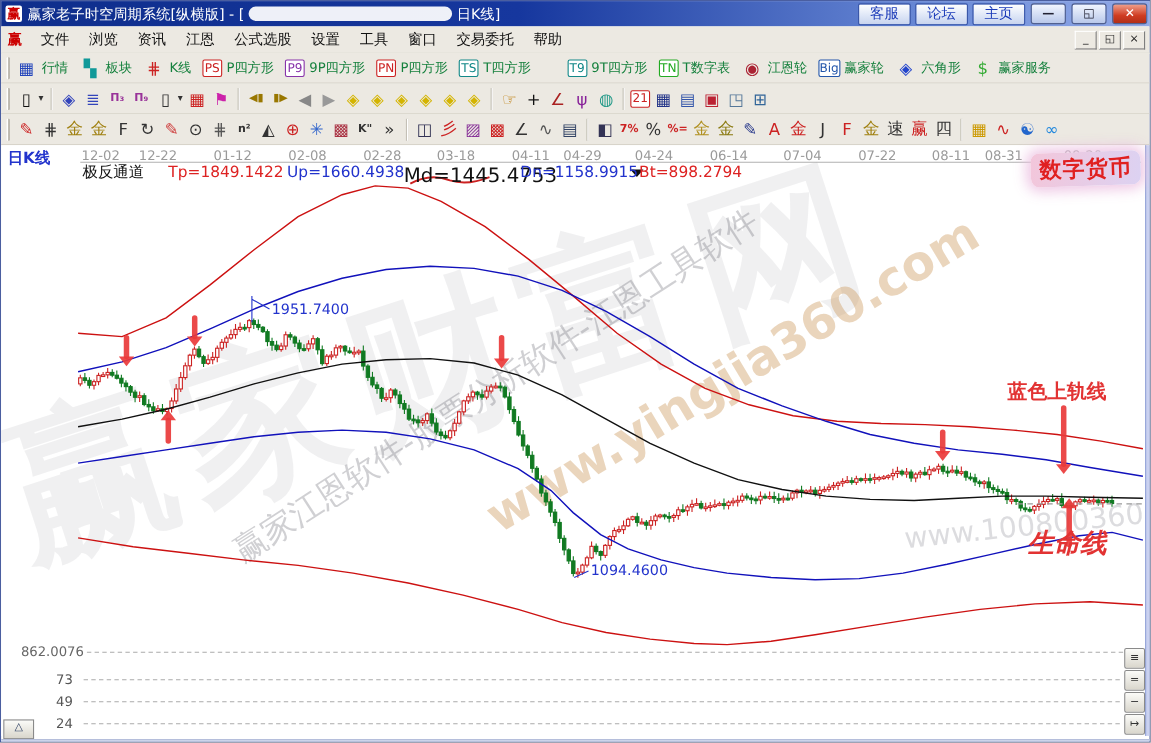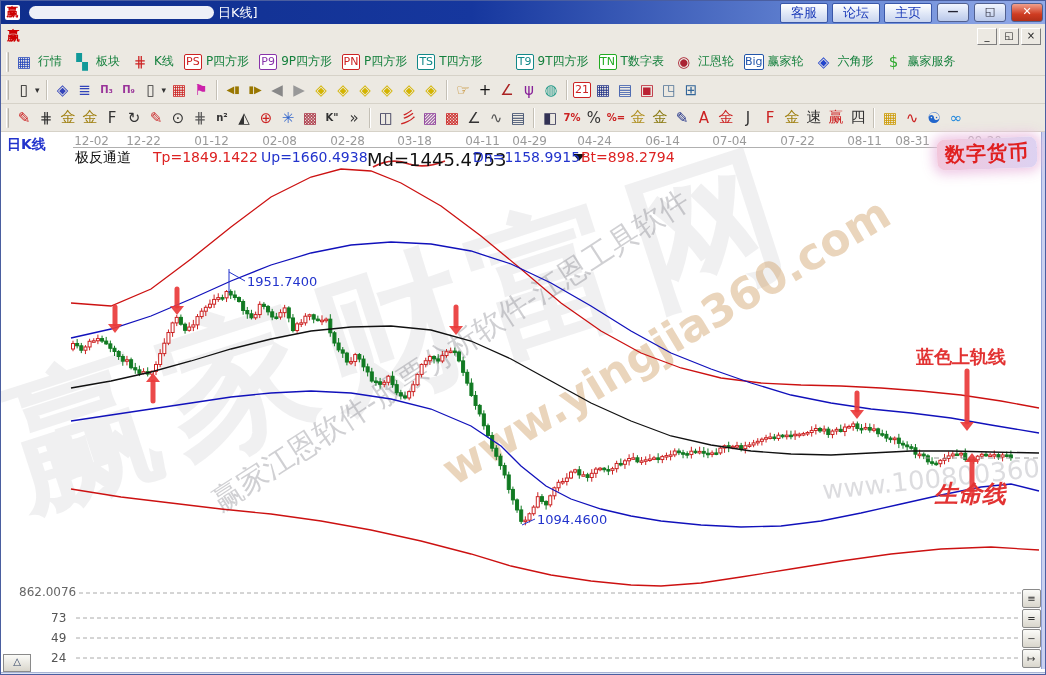--- a/index.html
+++ b/index.html
@@ -43,34 +43,36 @@
   #btn-expand{position:absolute;left:2px;top:653px;width:26px;height:16px;background:linear-gradient(#fbfbf8,#d9d6cc);border:1px solid #8a8a8a;font-size:10px;line-height:14px;text-align:center;color:#346;}
   #bottom-strip{position:absolute;left:0;top:671px;width:1046px;height:4px;background:#dce3f4;border-top:1px solid #aab4d4;box-sizing:border-box;}
 </style>
 </head>
 <body>
 
 <div id="win">
 
   <div id="titlebar">
     <span id="app-icon">赢</span>
+    <span>赢家老子时空周期系统[纵横版] - [</span>
     <span class="redact"></span>
     <span>日K线]</span>
     <div id="tb-ctrls">
       <span class="tb-btn">客服</span>
       <span class="tb-btn">论坛</span>
       <span class="tb-btn">主页</span>
       <span class="wbtn">—</span>
       <span class="wbtn">◱</span>
       <span class="wbtn close">✕</span>
     </div>
   </div>
 
   <div id="menubar">
     <span id="menu-logo">赢</span>
+    <span id="menu-items"><span class="menu-item">文件</span><span class="menu-item">浏览</span><span class="menu-item">资讯</span><span class="menu-item">江恩</span><span class="menu-item">公式选股</span><span class="menu-item">设置</span><span class="menu-item">工具</span><span class="menu-item">窗口</span><span class="menu-item">交易委托</span><span class="menu-item">帮助</span></span>
     <div id="mdi-ctrls">
       <span class="mdibtn">_</span>
       <span class="mdibtn">◱</span>
       <span class="mdibtn">×</span>
     </div>
   </div>
 
   <div id="toolbar1" class="toolbar">
       <span class="grip"></span>
       <span class="tbtn" style="color: rgb(34, 68, 187);">▦</span>

